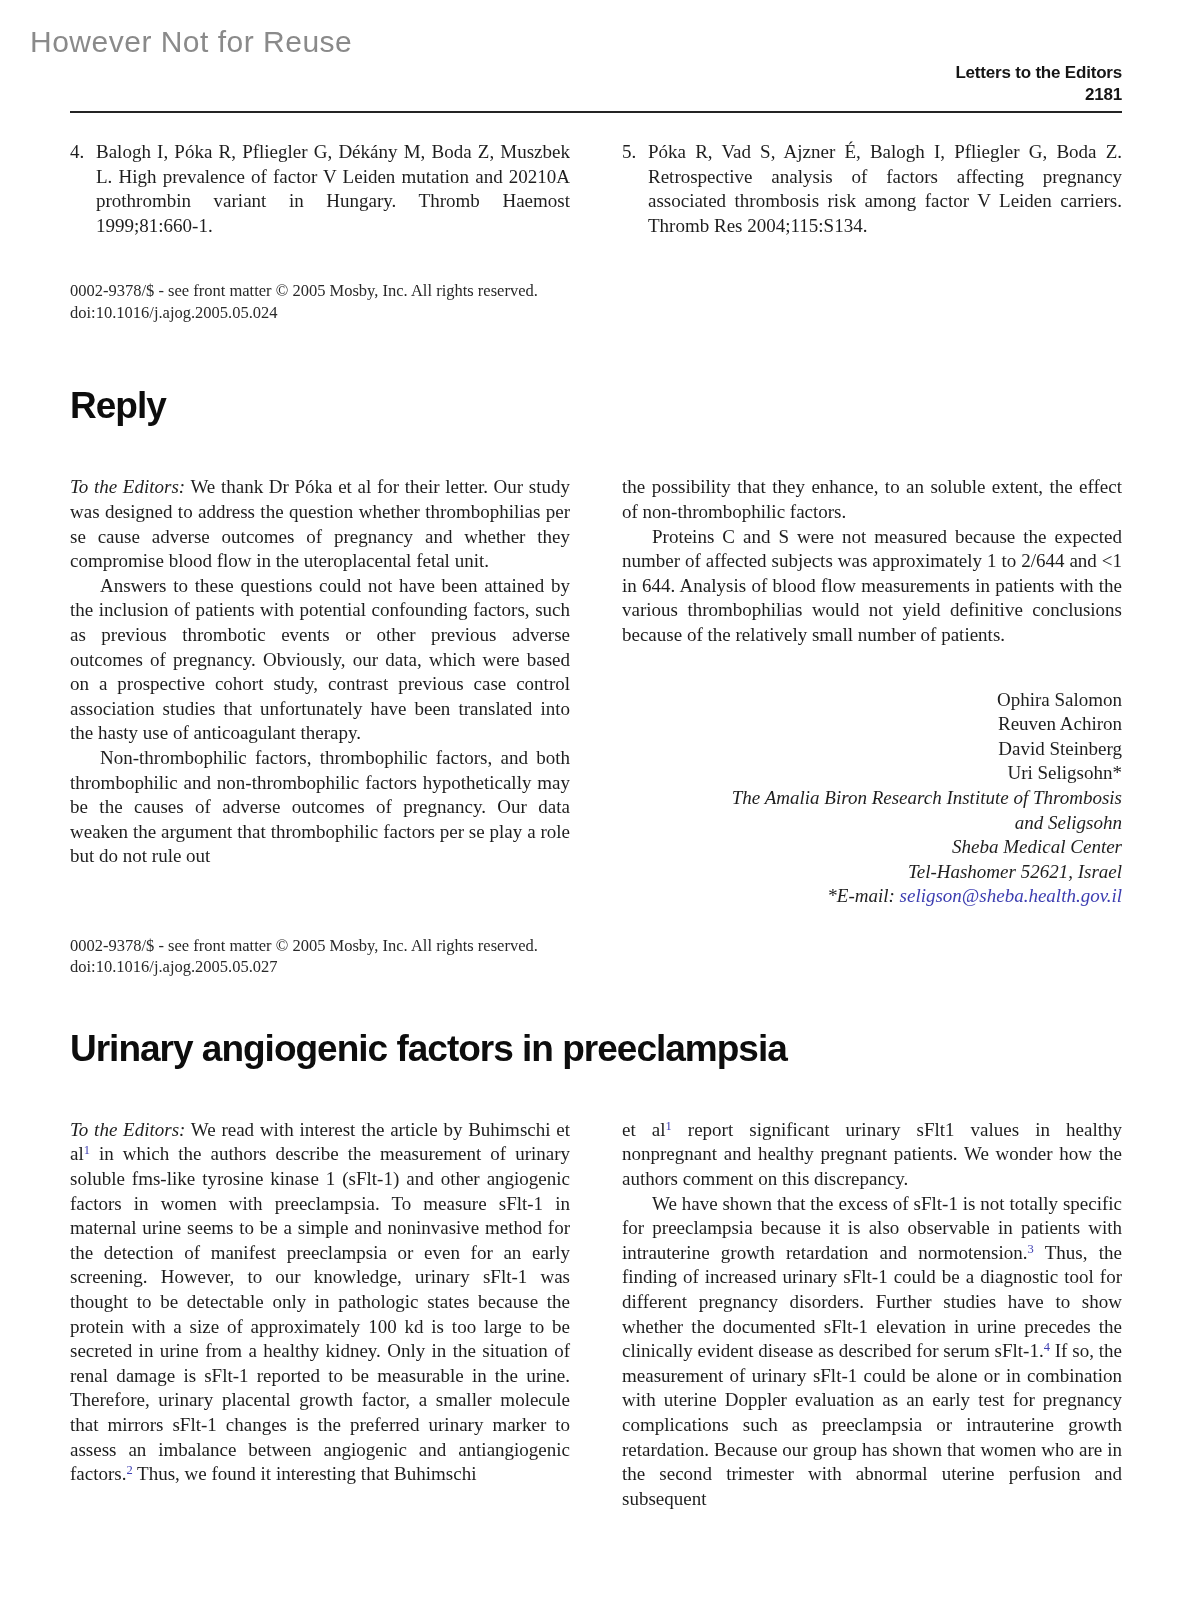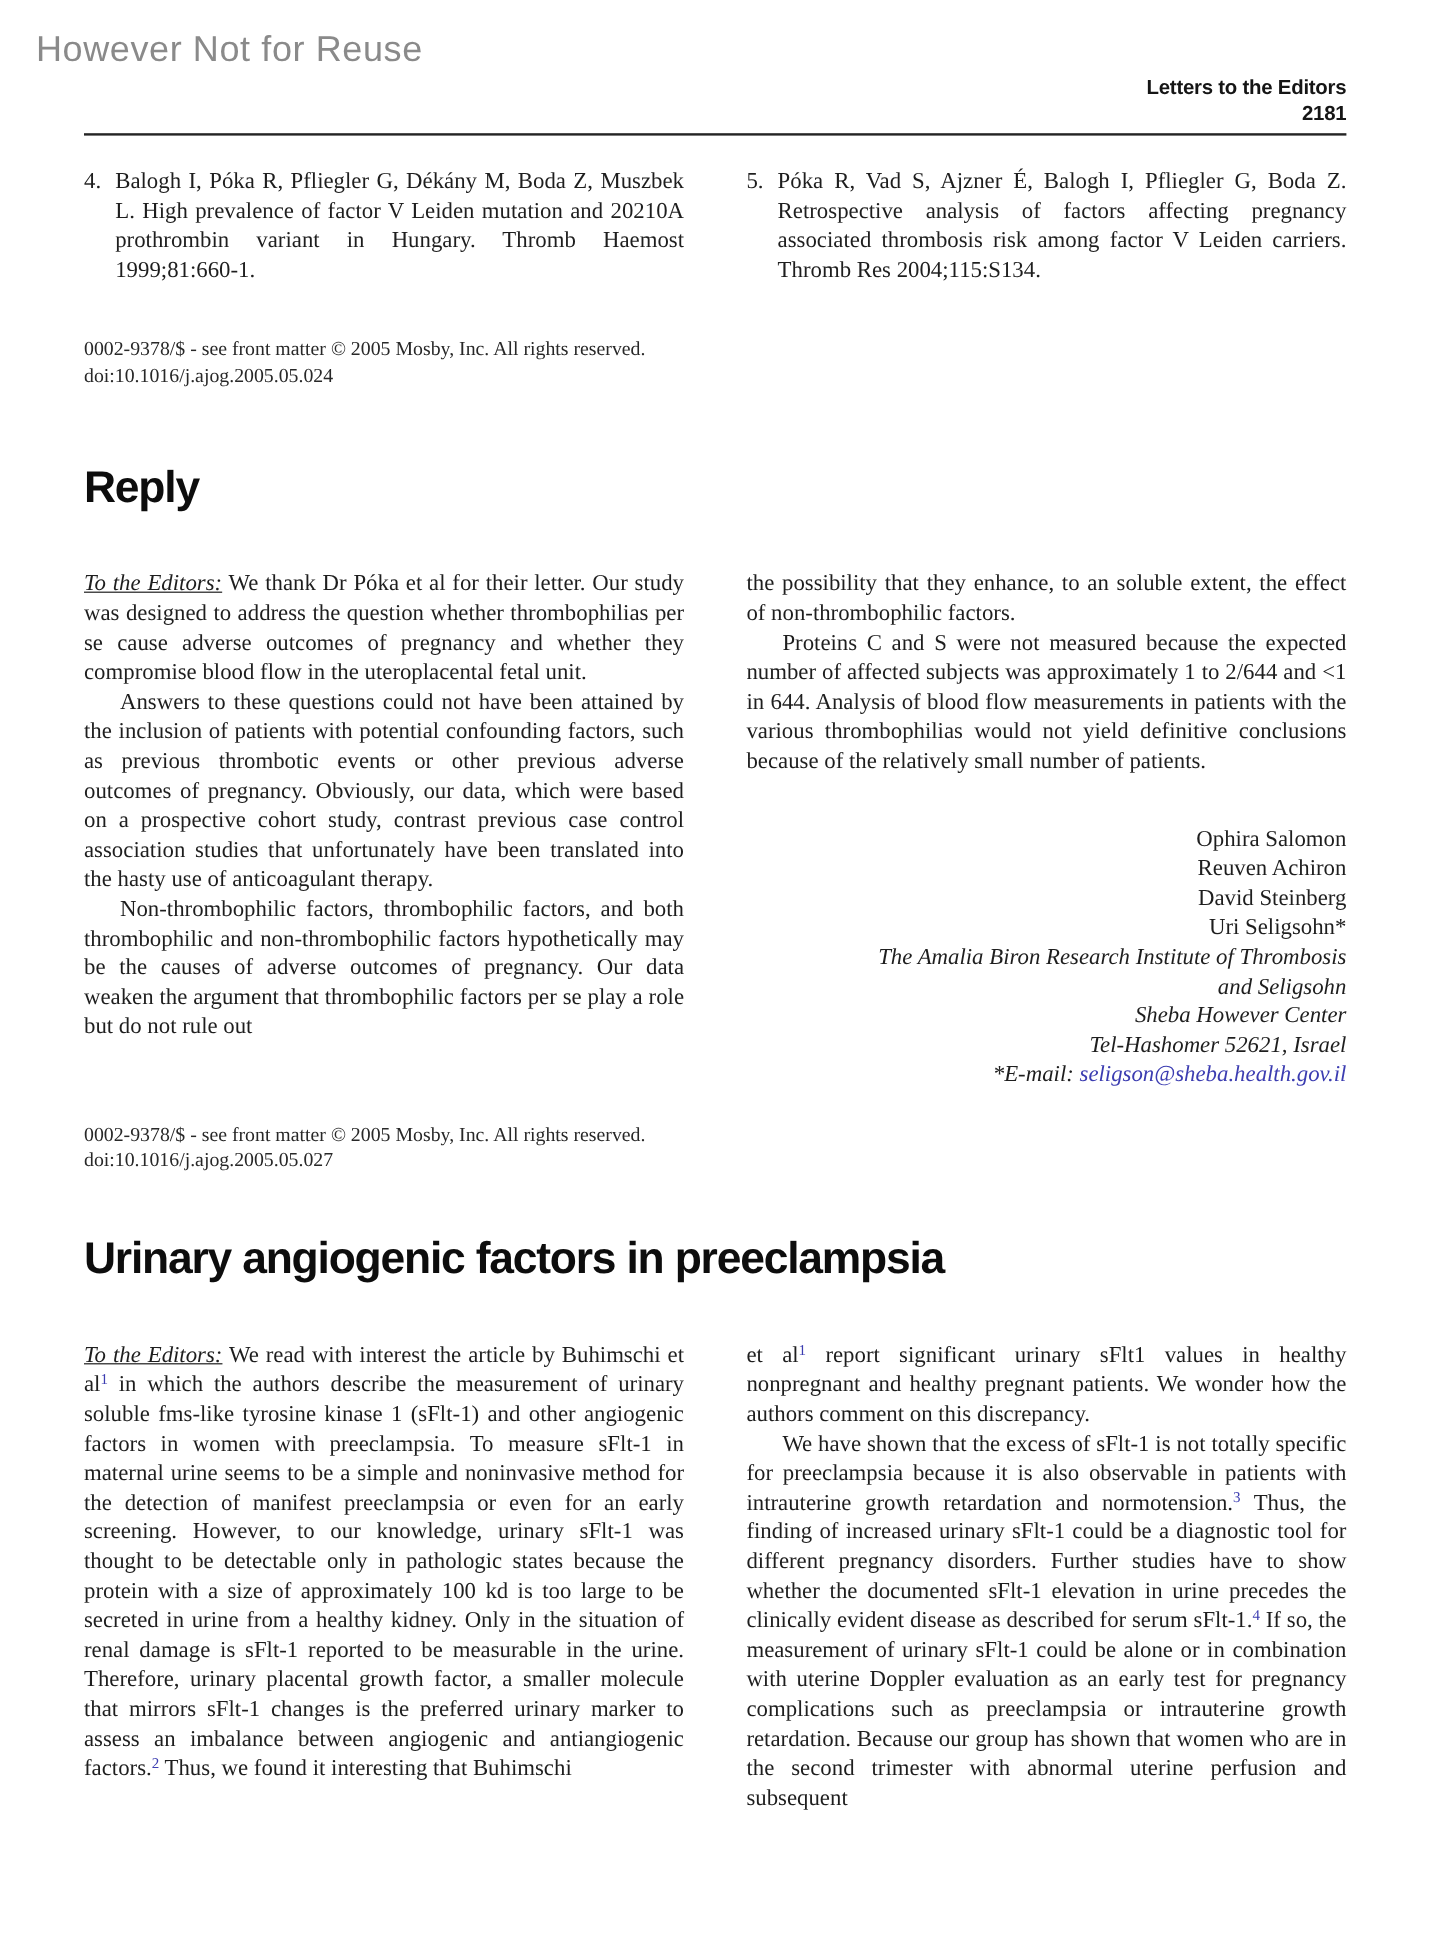--- a/index.html
+++ b/index.html
@@ -42,21 +42,21 @@
     font-family:"Liberation Sans", sans-serif;font-weight:700;color:#0d0d0d;
     font-size:37px;line-height:42px;letter-spacing:-1px;margin:0;
   }
   .h1-reply{margin-top:62px;}
   .h1-urinary{margin-top:50px;}
 
   .body-cols{margin-top:48px;}
   .col{flex:1;font-size:19px;line-height:24.6px;text-align:justify;}
   .col p{margin:0;}
   .col p.indent{text-indent:30px;}
-  .it{font-style:italic;text-decoration:underline;}
+  .it{font-style:italic;}
   sup.refsup{
     color:var(--link);font-size:12.5px;line-height:0;
     vertical-align:6px;text-decoration:none;cursor:pointer;
   }
 
   .sig{margin-top:40px;text-align:right;}
   .sig div{line-height:24.6px;}
   .affil{font-style:italic;}
   .email-line{font-style:italic;}
   a.email{color:var(--link);text-decoration:none;cursor:pointer;}
@@ -101,21 +101,21 @@
     <div class="col">
       <p>the possibility that they enhance, to an soluble extent, the effect of non-thrombophilic factors.</p>
       <p class="indent">Proteins C and S were not measured because the expected number of affected subjects was approximately 1 to 2/644 and &lt;1 in 644. Analysis of blood flow measurements in patients with the various thrombophilias would not yield definitive conclusions because of the relatively small number of patients.</p>
       <div class="sig">
         <div class="author">Ophira Salomon</div>
         <div class="author">Reuven Achiron</div>
         <div class="author">David Steinberg</div>
         <div class="author">Uri Seligsohn*</div>
         <div class="affil">The Amalia Biron Research Institute of Thrombosis</div>
         <div class="affil">and Seligsohn</div>
-        <div class="affil">Sheba However Center</div>
+        <div class="affil">Sheba Medical Center</div>
         <div class="affil">Tel-Hashomer 52621, Israel</div>
         <div class="email-line">
           <span>*E-mail: </span><a class="email">seligson@sheba.health.gov.il</a>
         </div>
       </div>
     </div>
   </div>
 
   <div class="front-matter fm2">
     <div>0002-9378/$ - see front matter © 2005 Mosby, Inc. All rights reserved.</div>

